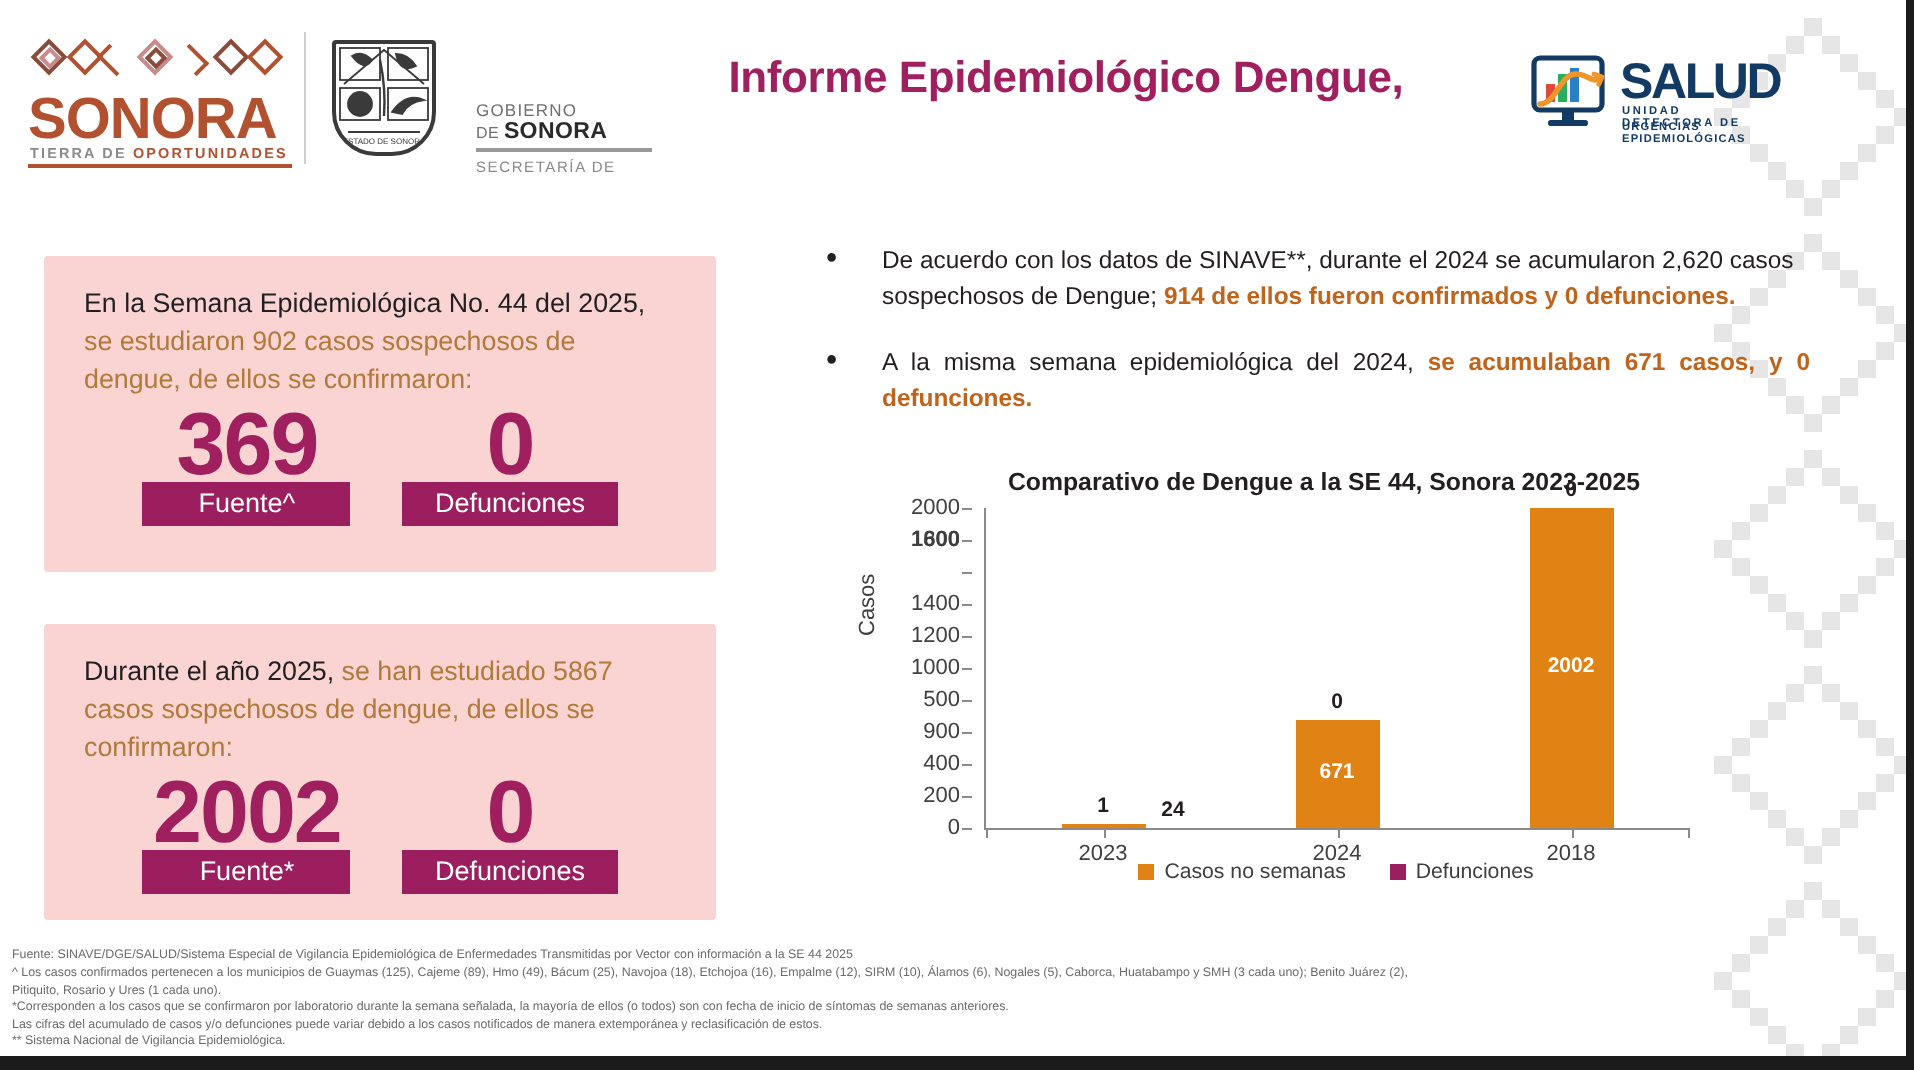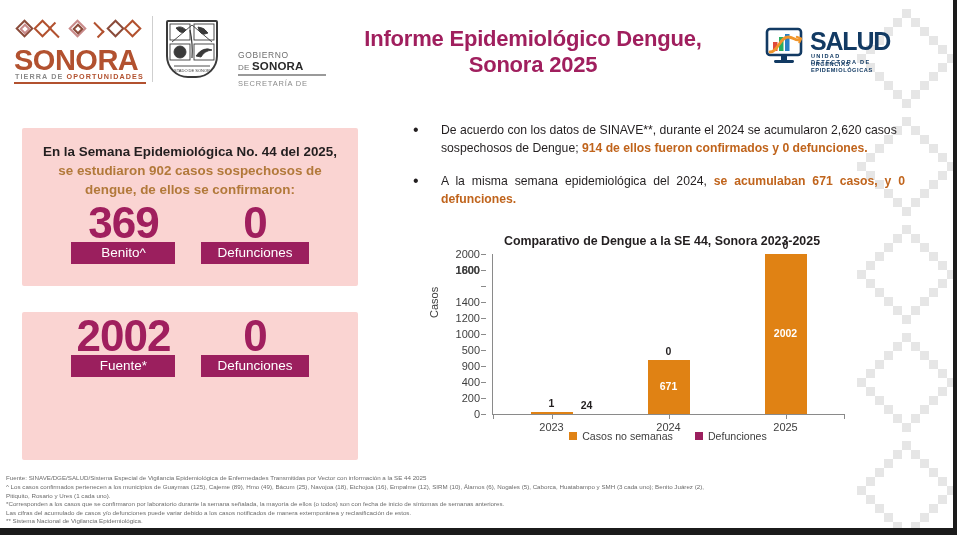--- a/index.html
+++ b/index.html
@@ -100,22 +100,22 @@
   
   .card {
     position: absolute;
     background: #fad4d2;
     border-radius: 2px;
   }
   #card-week { left: 22px; top: 128px; width: 336px; height: 158px; }
   #card-year { left: 22px; top: 312px; width: 336px; height: 148px; }
 
   .card-text {
-    padding: 14px 20px 0; text-align: center;
-    font-size: 13.4px; line-height: 19px; font-weight: bold;
+    padding: 14px 20px 0; 
+    font-size: 13.4px; line-height: 19px; font-weight: normal;
     color: #b2793a;
   }
   .card-text .dark { color: #231f20; }
 
   .figures { display: flex; justify-content: center; gap: 26px; margin-top: 4px; }
   .fig { text-align: center; }
   .fig-num {
     font-size: 44px; font-weight: bold; color: #a01f5e; line-height: 40px;
     letter-spacing: -1px;
   }
@@ -368,21 +368,20 @@
       <div class="gob-txt">
         <div class="gob-l1">GOBIERNO</div>
         <div class="gob-l2"><small>DE </small><span>SONORA</span></div>
         <div class="gob-rule"></div>
         <div class="gob-l3">SECRETARÍA DE</div>
       </div>
     </div>
 
     <div class="title-main">
       <div>Informe Epidemiológico Dengue,</div>
-      <div>Sonora 2025</div>
     </div>
 
     <div class="logo-udue">
       <svg width="44" height="44" viewBox="0 0 44 44" aria-hidden="true">
         <rect x="3" y="3" width="34" height="26" rx="3" fill="none" stroke="#123a63" stroke-width="2.6"></rect>
         <rect x="9" y="16" width="4.5" height="9" fill="#e04a3a"></rect>
         <rect x="15" y="11" width="4.5" height="14" fill="#27ae60"></rect>
         <rect x="21" y="8" width="4.5" height="17" fill="#2b7fc4"></rect>
         <path d="M6 26 C14 26 16 11 24 11 C30 11 32 16 36 13" fill="none" stroke="#f0952a" stroke-width="2.8" stroke-linecap="round"></path>
         <path d="M33 11 l4 1.5 -1.6 3.6" fill="none" stroke="#f0952a" stroke-width="2.4" stroke-linecap="round" stroke-linejoin="round"></path>
@@ -395,30 +394,33 @@
     </div>
   </div>
 
   <div class="card" id="card-week">
     <div class="card-text">
       <span class="dark">En la Semana Epidemiológica No. 44 del 2025,</span><span> se estudiaron 902 casos sospechosos de dengue, de ellos se confirmaron:</span>
     </div>
     <div class="figures">
       <div class="fig">
         <div class="fig-num">369</div>
-        <div class="fig-badge">Benito^</div>
+        <div class="fig-badge">Fuente^</div>
       </div>
       <div class="fig">
         <div class="fig-num">0</div>
         <div class="fig-badge">Defunciones</div>
       </div>
     </div>
   </div>
 
   <div class="card" id="card-year">
+    <div class="card-text">
+      <span class="dark">Durante el año 2025,</span><span> se han estudiado 5867 casos sospechosos de dengue, de ellos se confirmaron:</span>
+    </div>
     <div class="figures">
       <div class="fig">
         <div class="fig-num">2002</div>
         <div class="fig-badge">Fuente*</div>
       </div>
       <div class="fig">
         <div class="fig-num">0</div>
         <div class="fig-badge">Defunciones</div>
       </div>
     </div>
@@ -478,21 +480,21 @@
             <div class="bar-top-label" style="left: 58.5px; top: 91.32px;">0</div>
             <div class="bar-in-label" style="left: 58.5px; top: 126.16px;">671</div>
             <div class="xtickmark" style="left: 58.5px;"></div>
             <div class="xlabel" style="left: 58.5px;">2024</div>
           </div>
           <div class="grp" style="left: 234px; width: 117px;">
             <div class="bar" style="left: 37.5px; width: 42px; height: 160.16px; background: rgb(224, 130, 20);"></div>
             <div class="bar-top-label" style="left: 58.5px; top: -15.16px;">0</div>
             <div class="bar-in-label" style="left: 58.5px; top: 72.92px;">2002</div>
             <div class="xtickmark" style="left: 58.5px;"></div>
-            <div class="xlabel" style="left: 58.5px;">2025</div>
+            <div class="xlabel" style="left: 58.5px;">2018</div>
           </div>
           <div class="xtickmark" style="left: 0px;"></div>
           <div class="xtickmark" style="left: 351px;"></div>
         </div>
     </div>
     <div class="legend" id="legend">
         <div class="item">
           <span class="swatch" style="background: rgb(224, 130, 20);"></span>
           <span>Casos no semanas</span>
         </div>

